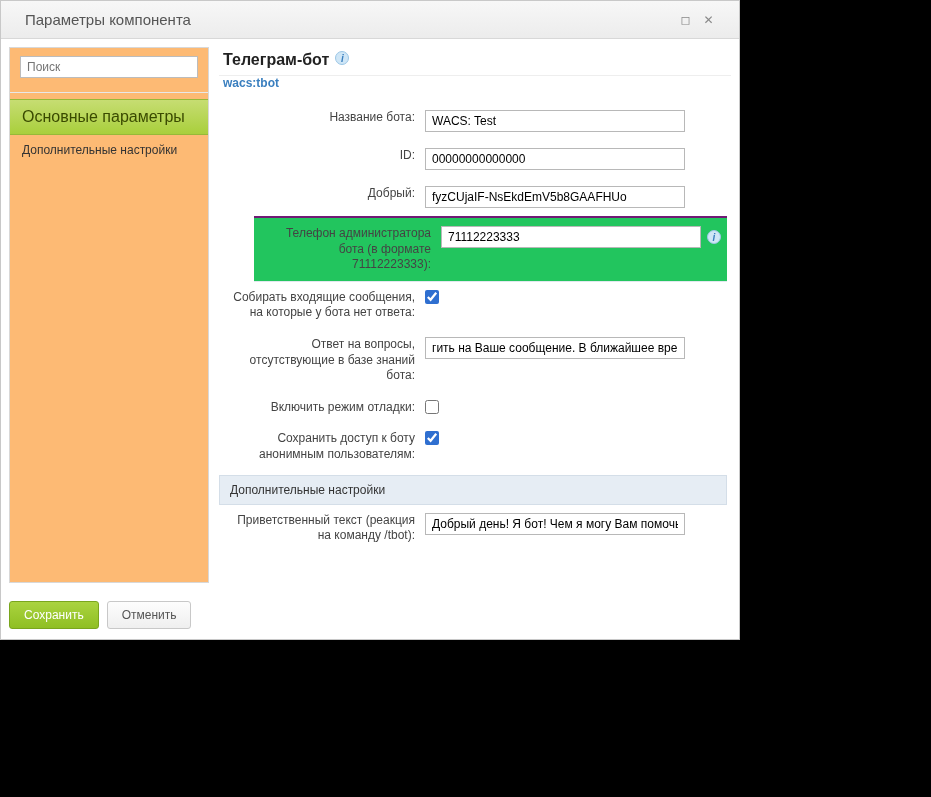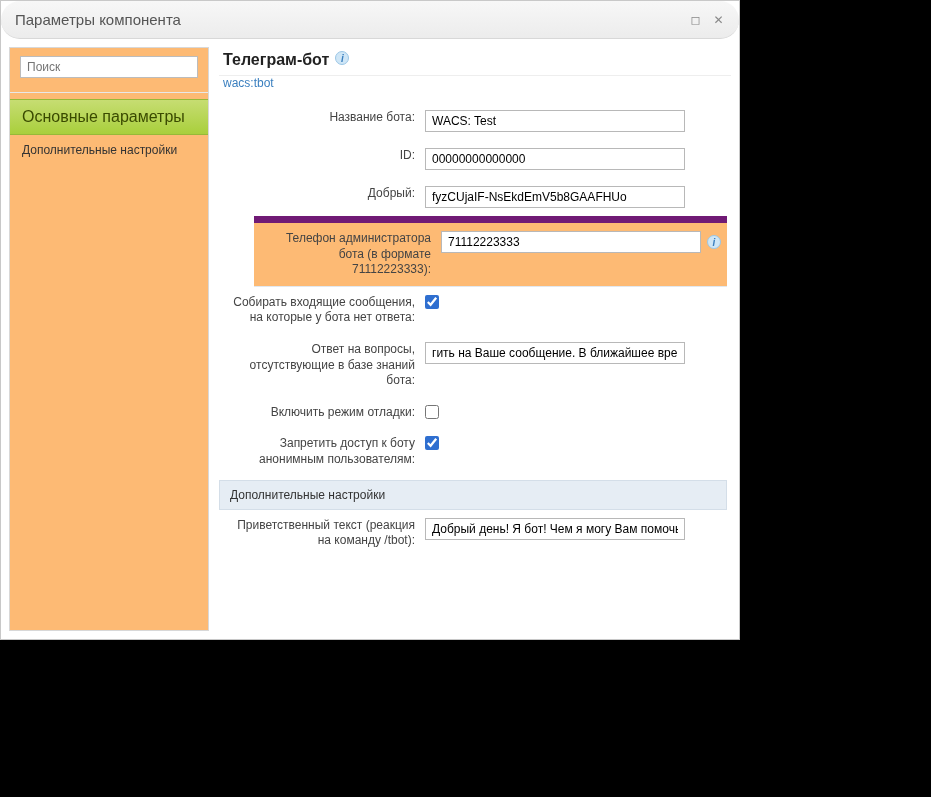--- a/index.html
+++ b/index.html
@@ -3,43 +3,43 @@
 <meta charset="utf-8">
 <style>
   * { box-sizing: border-box; margin: 0; padding: 0; }
   body { font-family: Arial, Helvetica, sans-serif; font-size: 12px; background: #000; color: #333; }
   .window {
     width: 740px; height: 640px; background: #fff; position: relative;
     border: 1px solid #c8c8c8; display: flex; flex-direction: column;
   }
   .titlebar {
     background: linear-gradient(#f7f7f7,#ececec); border-bottom:1px solid #d8d8d8;
-    padding: 10px 14px; display:flex; align-items:center; justify-content:space-between;
-    font-size:15px; color:#555;border-radius:19px;
+    padding: 10px 24px; display:flex; align-items:center; justify-content:space-between;
+    font-size:15px; color:#555;
   }
   .titlebar-controls { display:flex; gap:10px; align-items:center; }
   .tb-btn { width:13px; height:13px; display:inline-flex; align-items:center; justify-content:center; color:#888; cursor:pointer; font-size:12px;}
   .body { flex:1; display:flex; overflow:hidden; padding: 8px;}
   .sidebar { width:200px; border:1px solid #d8d8d8; background:#fdba74; display:flex; flex-direction:column; }
   .search-wrap { padding:8px 10px 14px; border-bottom:1px solid #e8e8e8;}
   .search-wrap input { width:100%; border:1px solid #bcbcbc; padding:3px 6px; font-size:12px; height:22px; color:#888;}
   .nav { padding-top:6px;}
   .nav-item { padding:8px 12px; font-size:12px; color:#333; cursor:pointer;}
   .nav-item.active { background: linear-gradient(#c6dd72,#a9cf3c); border:1px solid #96b938; border-left:none; border-right:none; color:#3a4a00; font-size:16px;}
   .content { flex:1; display:flex; flex-direction:column; overflow:hidden; padding-left:10px;}
   .content-head { padding: 4px 4px 6px; border-bottom:1px solid #eee; display:flex; align-items:flex-start; gap:6px;}
   .content-head h2 { font-size:16px; font-weight:bold; color:#222;}
-  .comp-code { color:#3a7fbf; font-size:12px; font-weight:normal; padding:0 4px 6px;}
+  .comp-code { color:#3a7fbf; font-size:12px; font-weight:bold; padding:0 4px 6px;}
   .info-icon { width:14px; height:14px; border-radius:50%; background:#cfe6f6; color:#3a7fbf; font-size:10px; font-style:italic; display:inline-flex; align-items:center; justify-content:center; font-weight:bold; border:1px solid #9bc6e6;}
   .form-scroll { flex:1; overflow-y:scroll; padding:6px 4px 6px 0;}
   .form-scroll::-webkit-scrollbar{width:16px;}
   .form-scroll::-webkit-scrollbar-track{background:#f2f2f2;}
   .form-scroll::-webkit-scrollbar-thumb{background:#c4c4c4; border:2px solid #f2f2f2; border-radius:2px;}
   .form-row { display:flex; align-items:flex-start; padding:8px 6px; gap:10px;}
-  .form-row.shaded { background:#fdba74; border-top:7px solid #701a75; border-bottom:1px solid #e1e8ef;margin-left:35px;}
+  .form-row.shaded { background:#22c55e; border-top:2px solid #701a75; border-bottom:1px solid #e1e8ef;margin-left:35px;}
   .form-label { width:190px; text-align:right; font-size:12px; color:#444; line-height:1.3;}
   .form-field { flex:1; display:flex; align-items:center; gap:6px;}
   .form-field input[type=text]{ width:260px; border:1px solid #b8b8b8; padding:3px 6px; font-size:12px; height:22px; border-radius:0;}
   .form-field input[type=checkbox]{ width:14px; height:14px; accent-color:#2f6fd0;}
   .section-head { background:#e6edf4; border:1px solid #d4dee8; padding:7px 10px; font-size:12px; color:#333; margin-top:4px;}
   .footer { padding:10px 8px; display:flex; gap:8px; }
   .btn { padding:6px 14px; font-size:12px; border-radius:3px; cursor:pointer; border:1px solid transparent;}
   .btn-primary { background:linear-gradient(#aad33f,#8fbf23); border-color:#7aa61d; color:#fff; }
   .btn-default { background:linear-gradient(#fdfdfd,#efefef); border-color:#c8c8c8; color:#555; }
 </style>
@@ -119,34 +119,38 @@
         </div>
 
         <div class="form-row">
           <div class="form-label">Включить режим отладки:</div>
           <div class="form-field">
               <input type="checkbox" style="">
             </div>
         </div>
 
         <div class="form-row">
-          <div class="form-label">Запретить доступ к боту анонимным пользователям:</div>
+          <div class="form-label">Сохранить доступ к боту анонимным пользователям:</div>
           <div class="form-field">
               <input type="checkbox" checked="" style="">
             </div>
         </div>
 
 
         <div class="section-head">Дополнительные настройки</div>
 
         <div class="form-row">
           <div class="form-label">Приветственный текст (реакция на команду /tbot):</div>
           <div class="form-field">
               <input type="text" value="Добрый день! Я бот! Чем я могу Вам помочь?" style="">
             </div>
         </div>
 
         <div style="height:80px"></div>
       </div>
     </div>
   </div>
 
+  <div class="footer">
+    <button class="btn btn-primary">Сохранить</button>
+    <button class="btn btn-default">Отменить</button>
+  </div>
 </div>
 
 </body></html>

